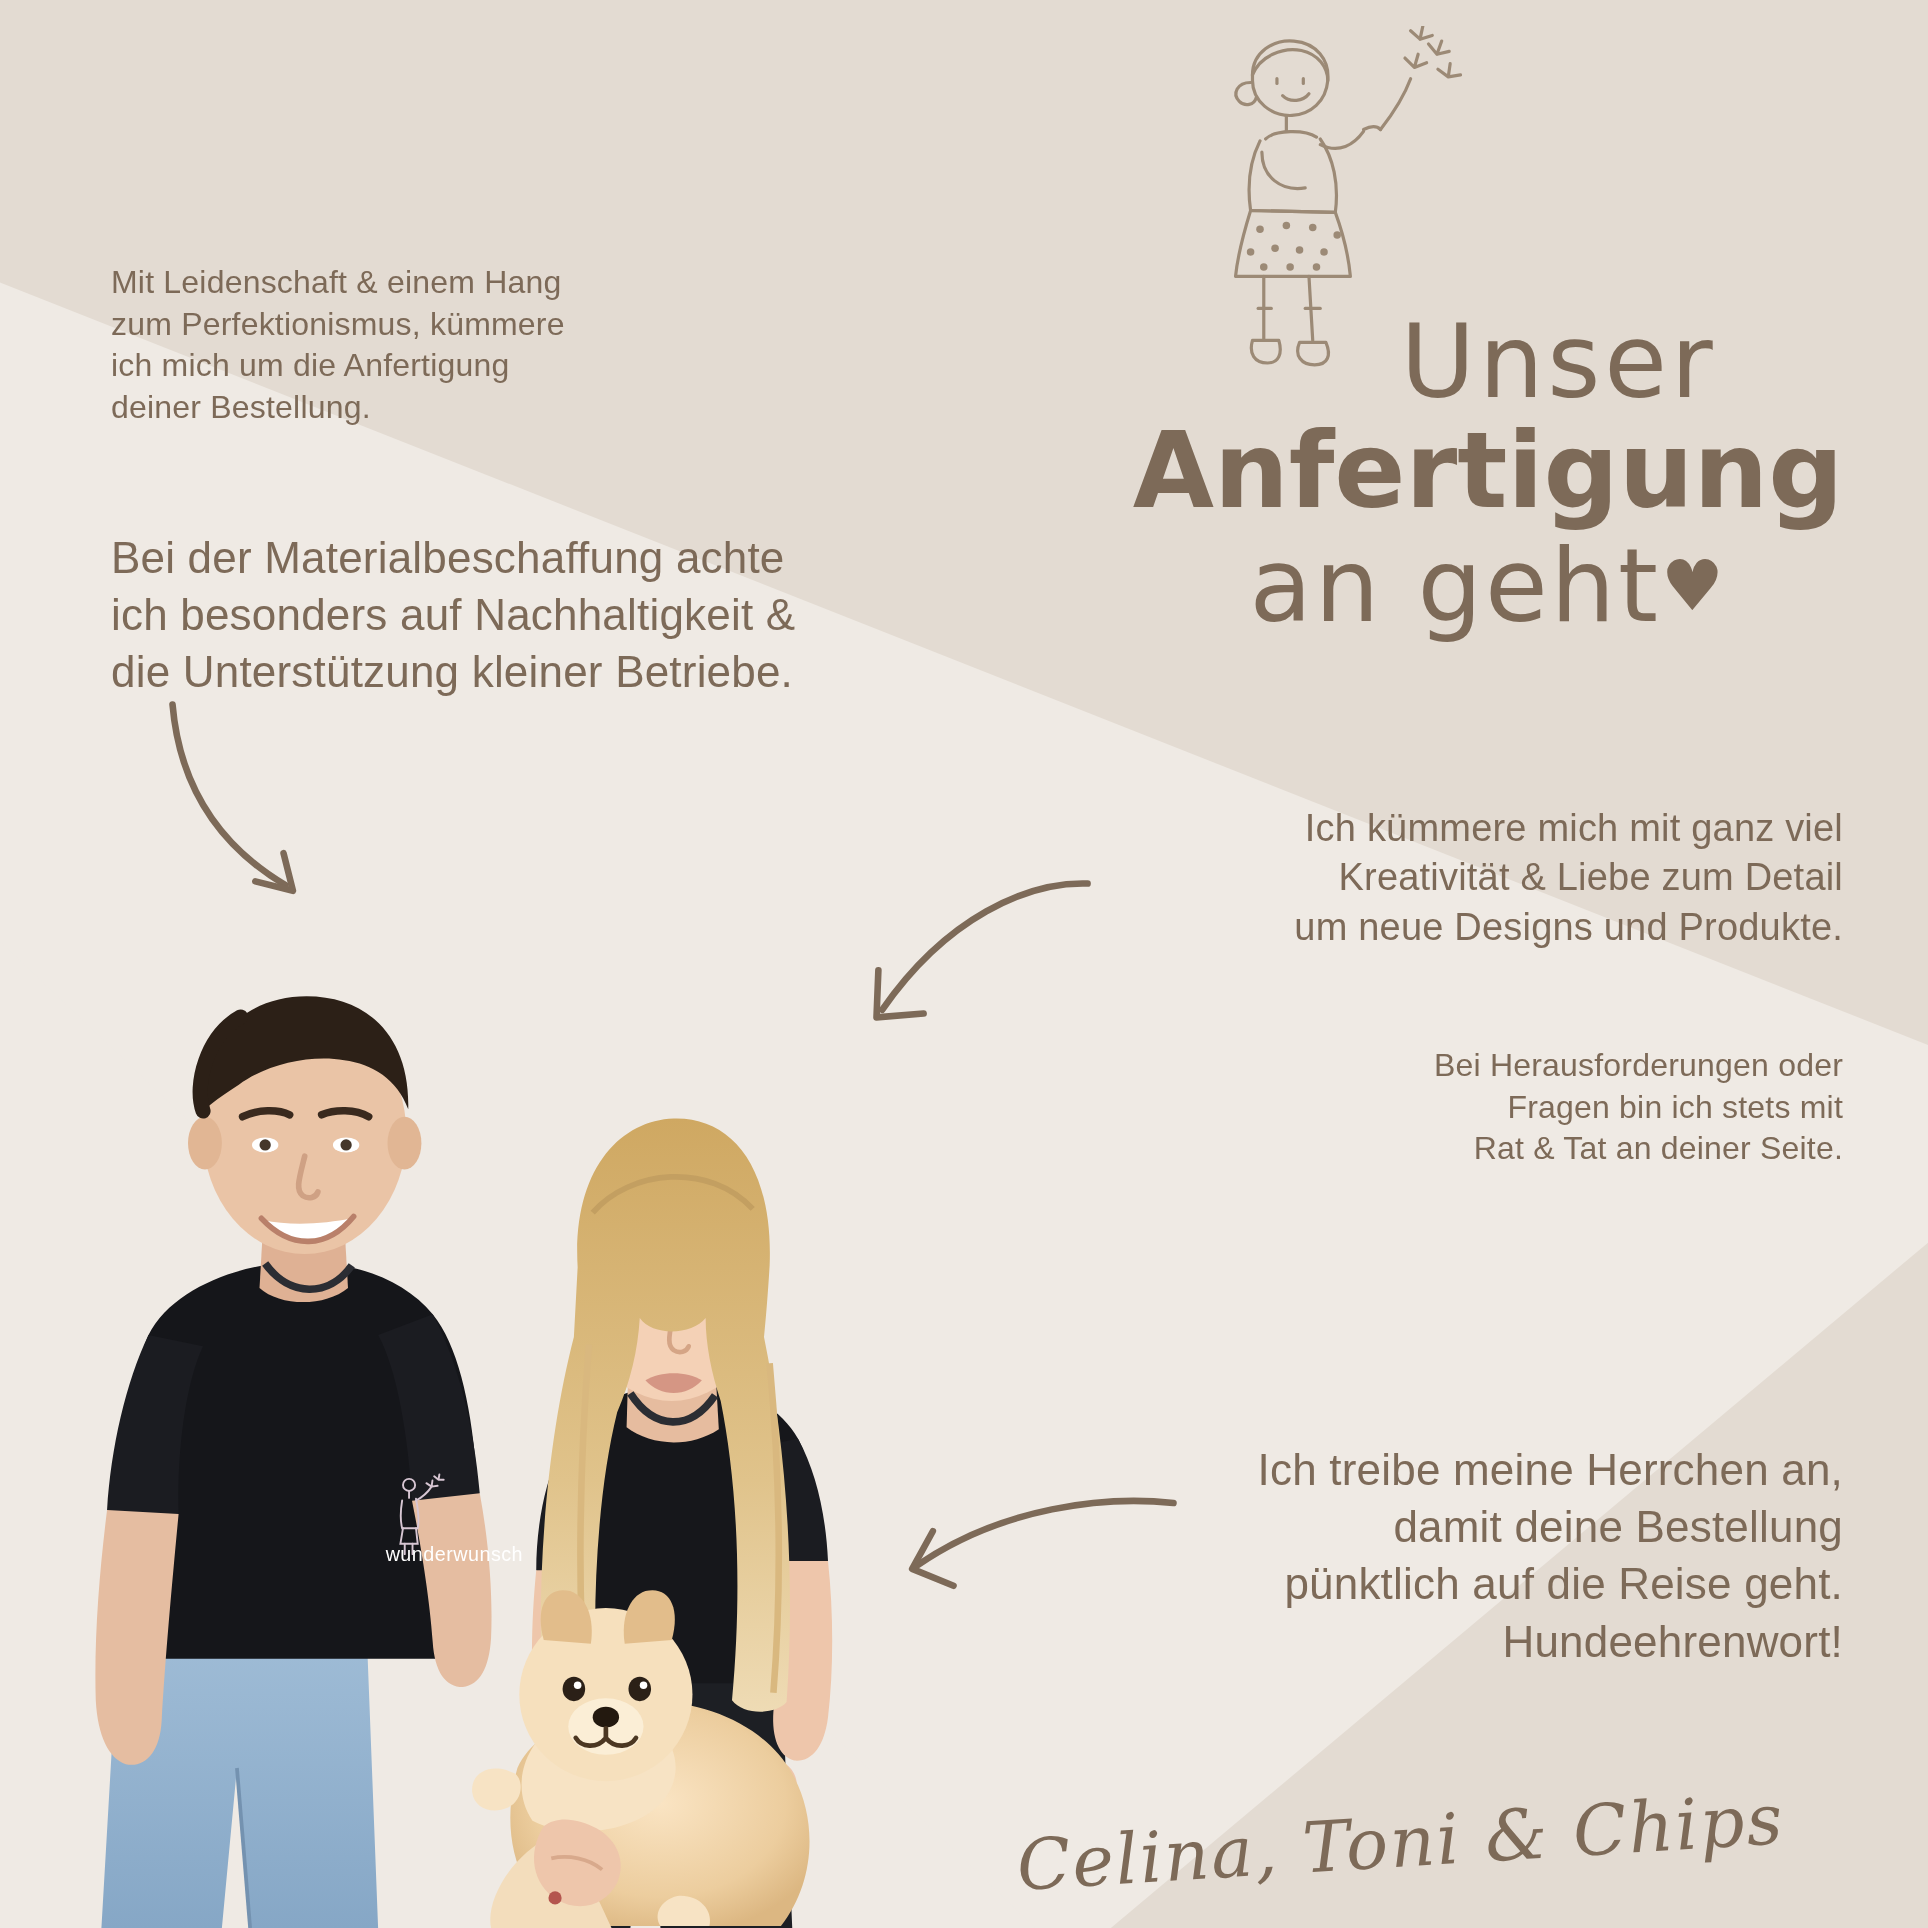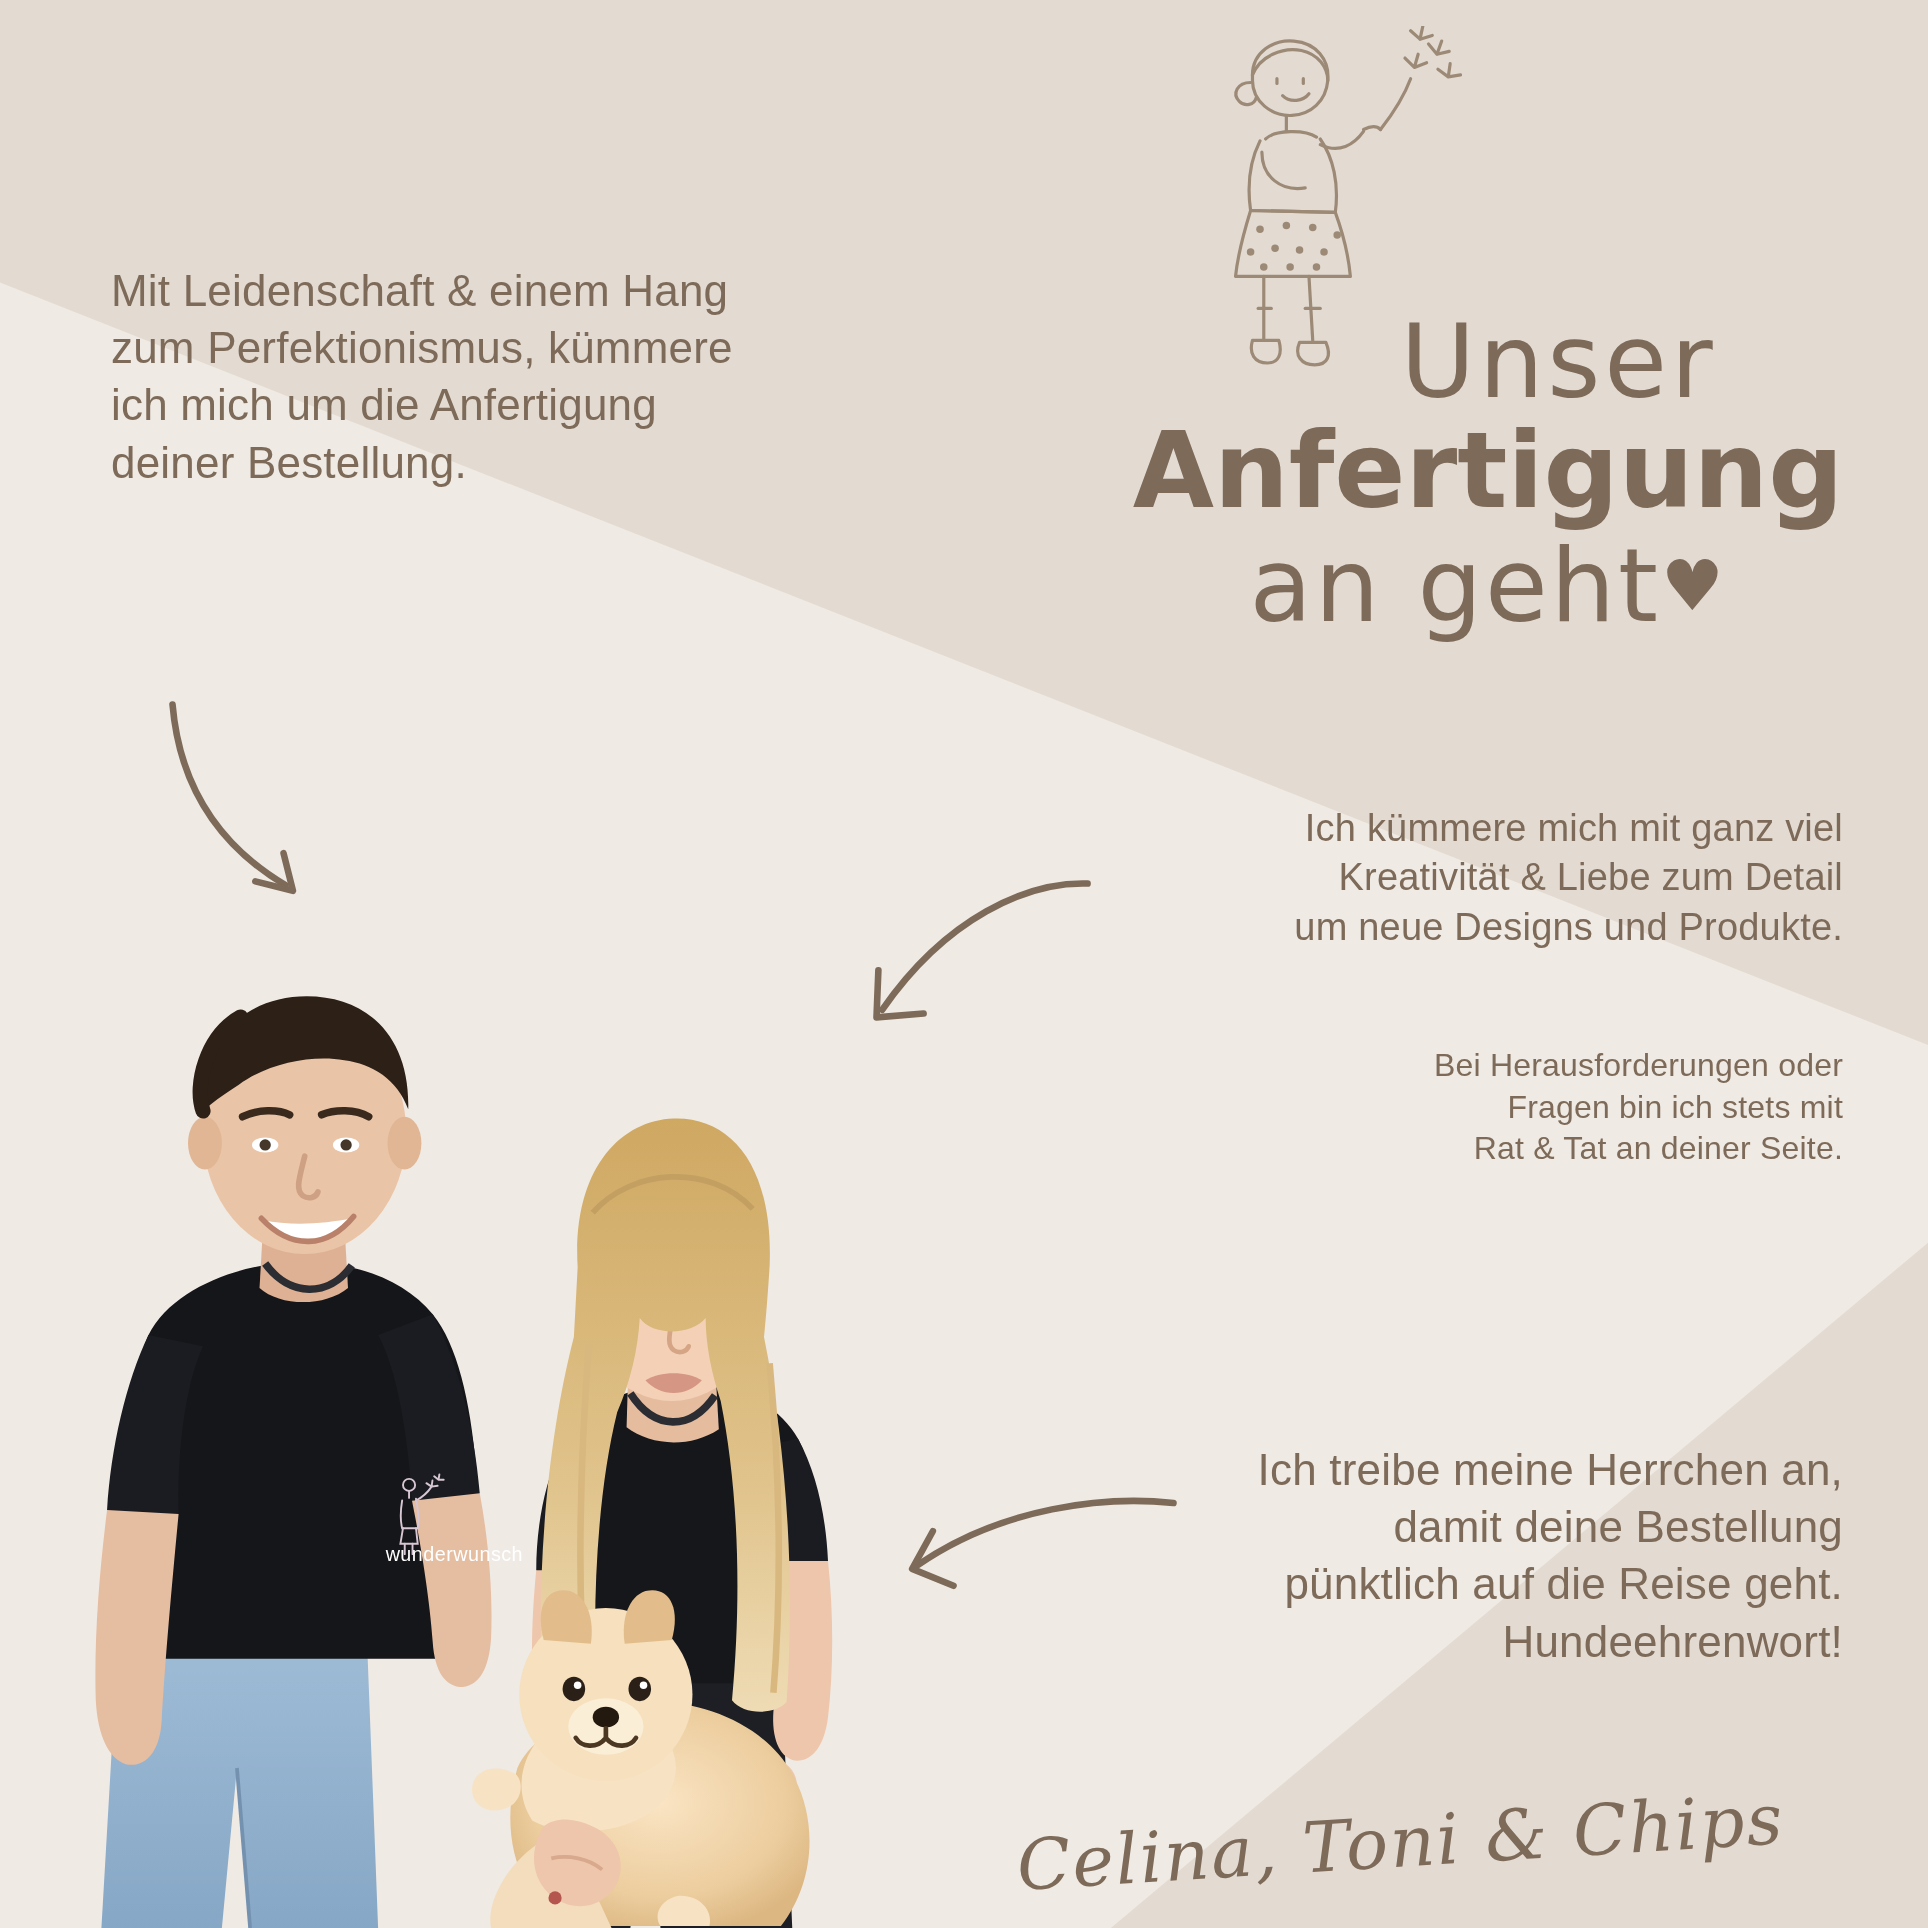--- a/index.html
+++ b/index.html
@@ -31,21 +31,21 @@
     color: #7d6a58;
     line-height: 1.30;
     white-space: pre-line;
     letter-spacing: 0.2px;
   }
 
   #block-left-1 {
     left: 111px;
     top: 262px;
     width: 753px;
-    font-size: 44px;
+    font-size: 32px;
     text-align: left;
   }
   #block-left-2 {
     left: 111px;
     top: 529px;
     width: 847px;
     font-size: 44px;
     text-align: left;
   }
   #block-right-1 {
@@ -228,20 +228,23 @@
   <div id="heading">
     <span class="line1">Unser</span>
     <span class="line2">Anfertigung</span>
     <span class="line3"><span>an geht</span><span class="heart">♥</span></span>
   </div>
 
   <div id="block-left-1" class="txt">Mit Leidenschaft &amp; einem Hang
 zum Perfektionismus, kümmere
 ich mich um die Anfertigung
 deiner Bestellung.</div>
+  <div id="block-left-2" class="txt">Bei der Materialbeschaffung achte
+ich besonders auf Nachhaltigkeit &amp;
+die Unterstützung kleiner Betriebe.</div>
 
   <div id="block-right-1" class="txt">Ich kümmere mich mit ganz viel
 Kreativität &amp; Liebe zum Detail
 um neue Designs und Produkte.</div>
   <div id="block-right-2" class="txt">Bei Herausforderungen oder
 Fragen bin ich stets mit
 Rat &amp; Tat an deiner Seite.</div>
   <div id="block-right-3" class="txt">Ich treibe meine Herrchen an,
 damit deine Bestellung
 pünktlich auf die Reise geht.

